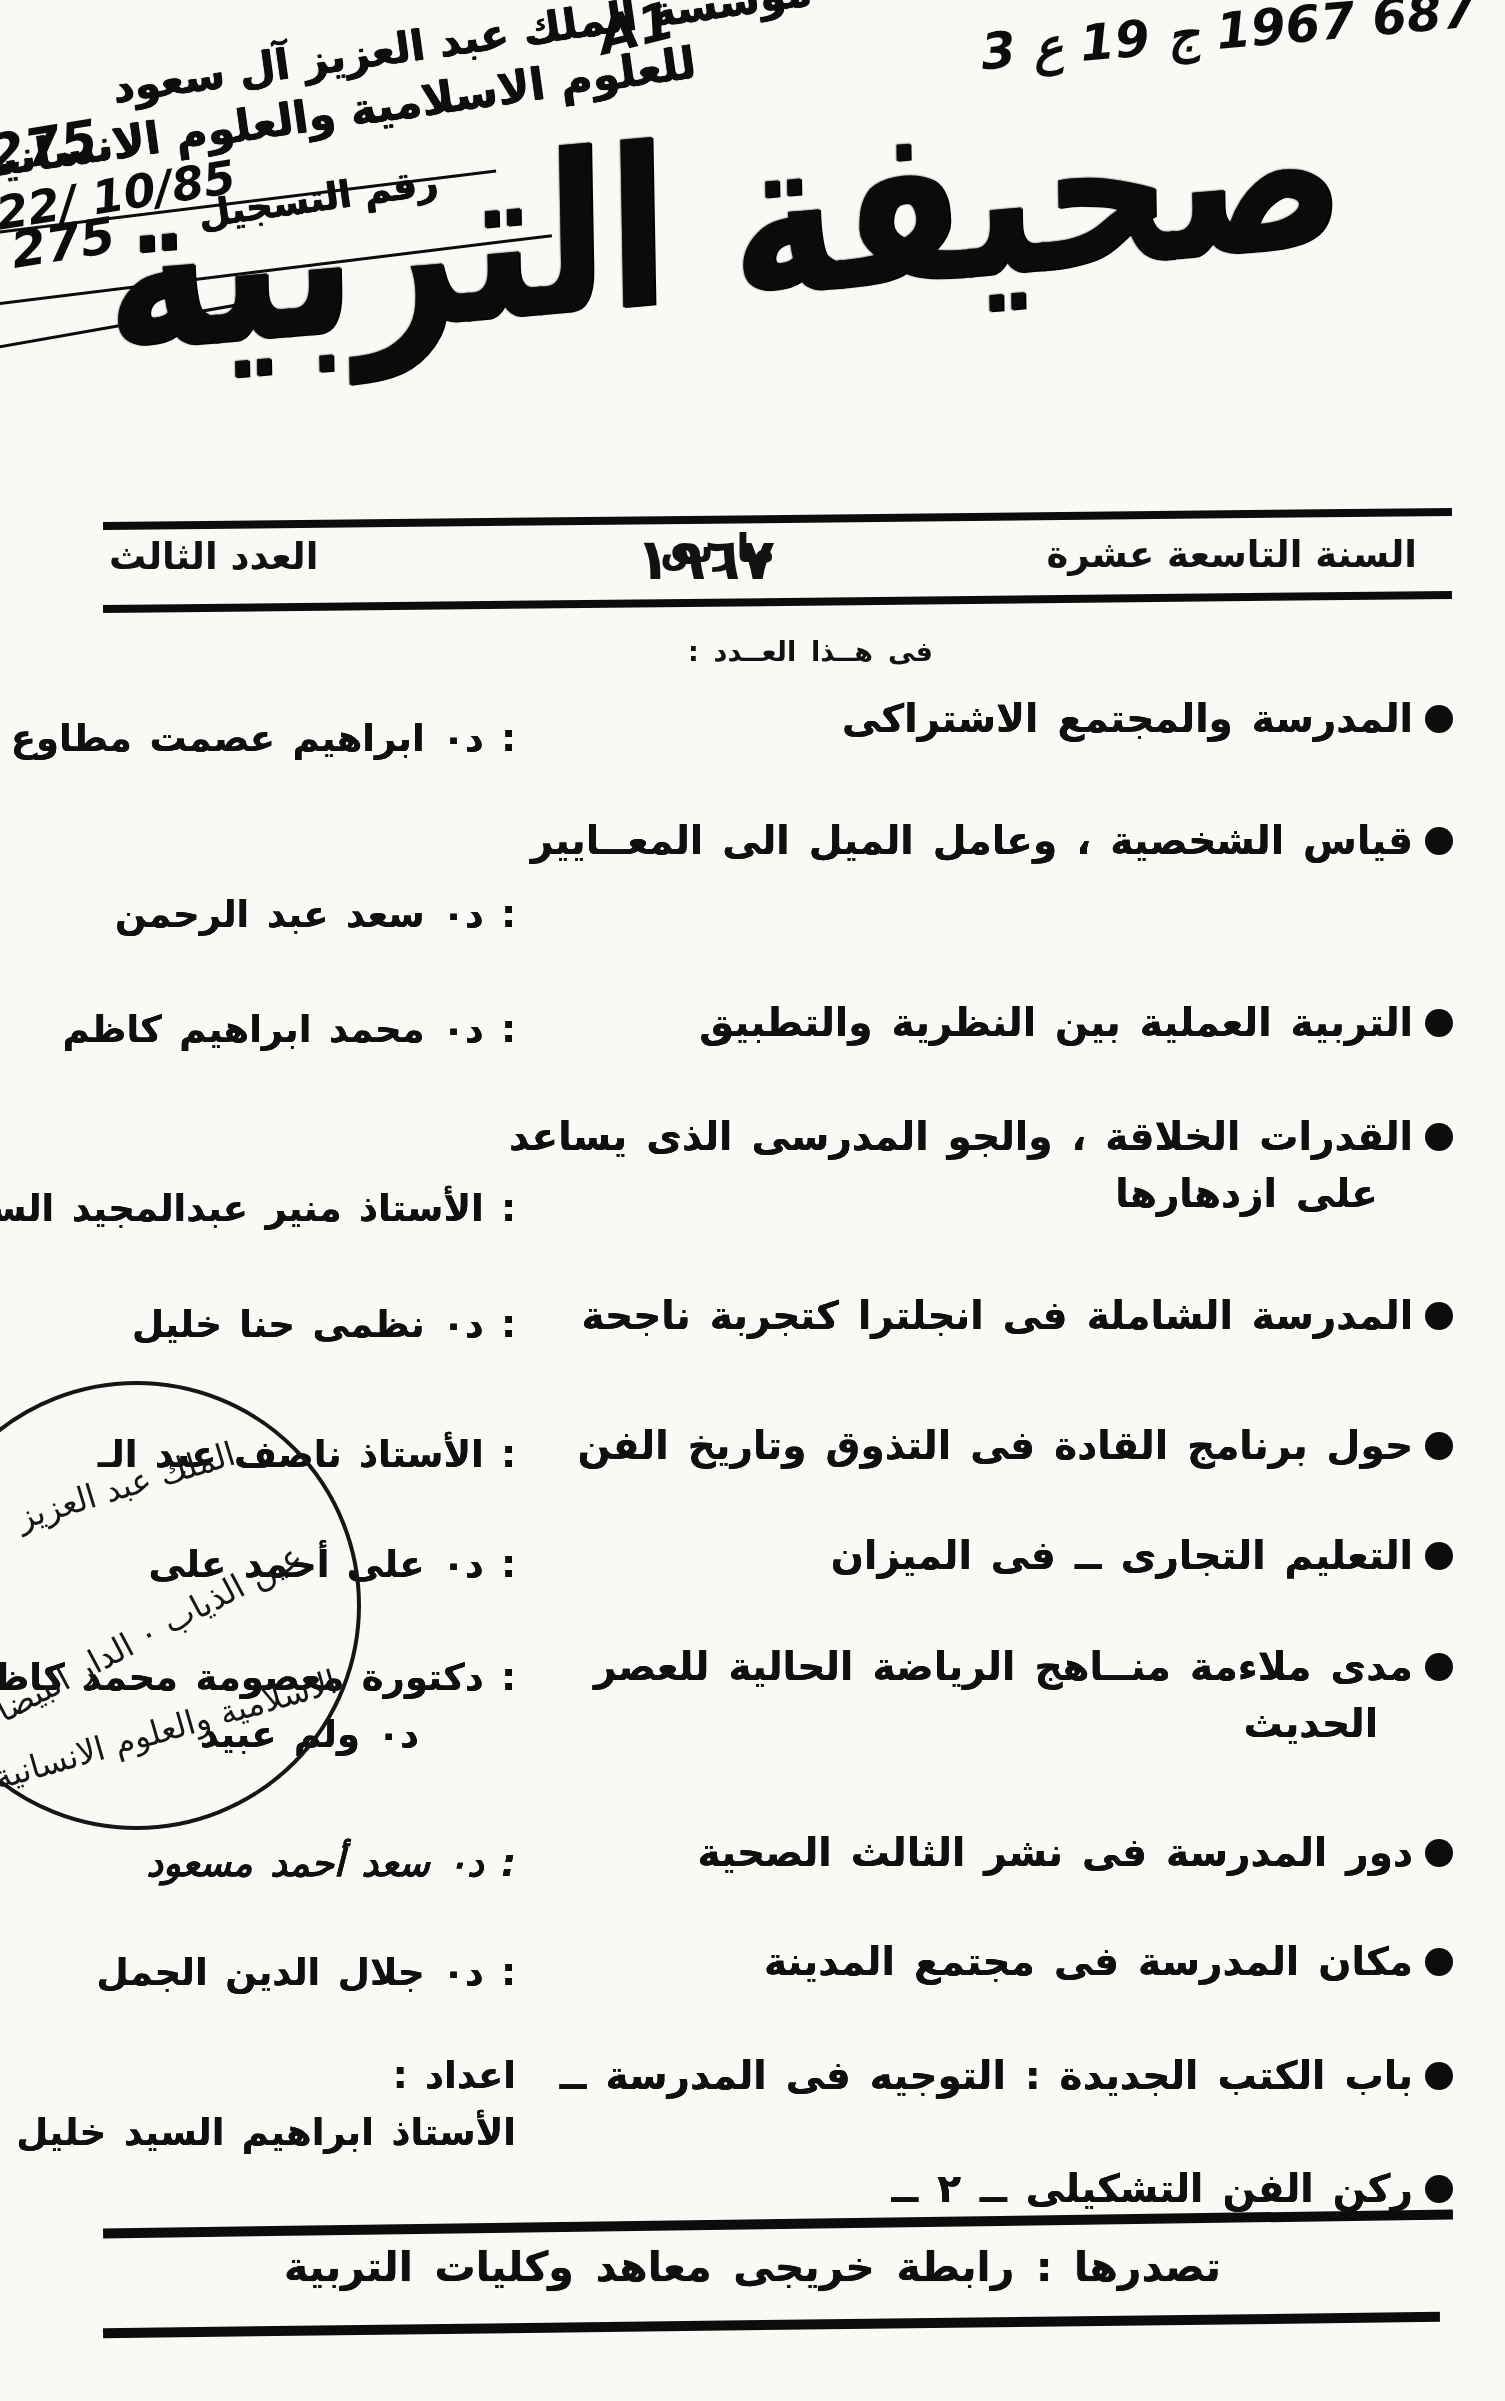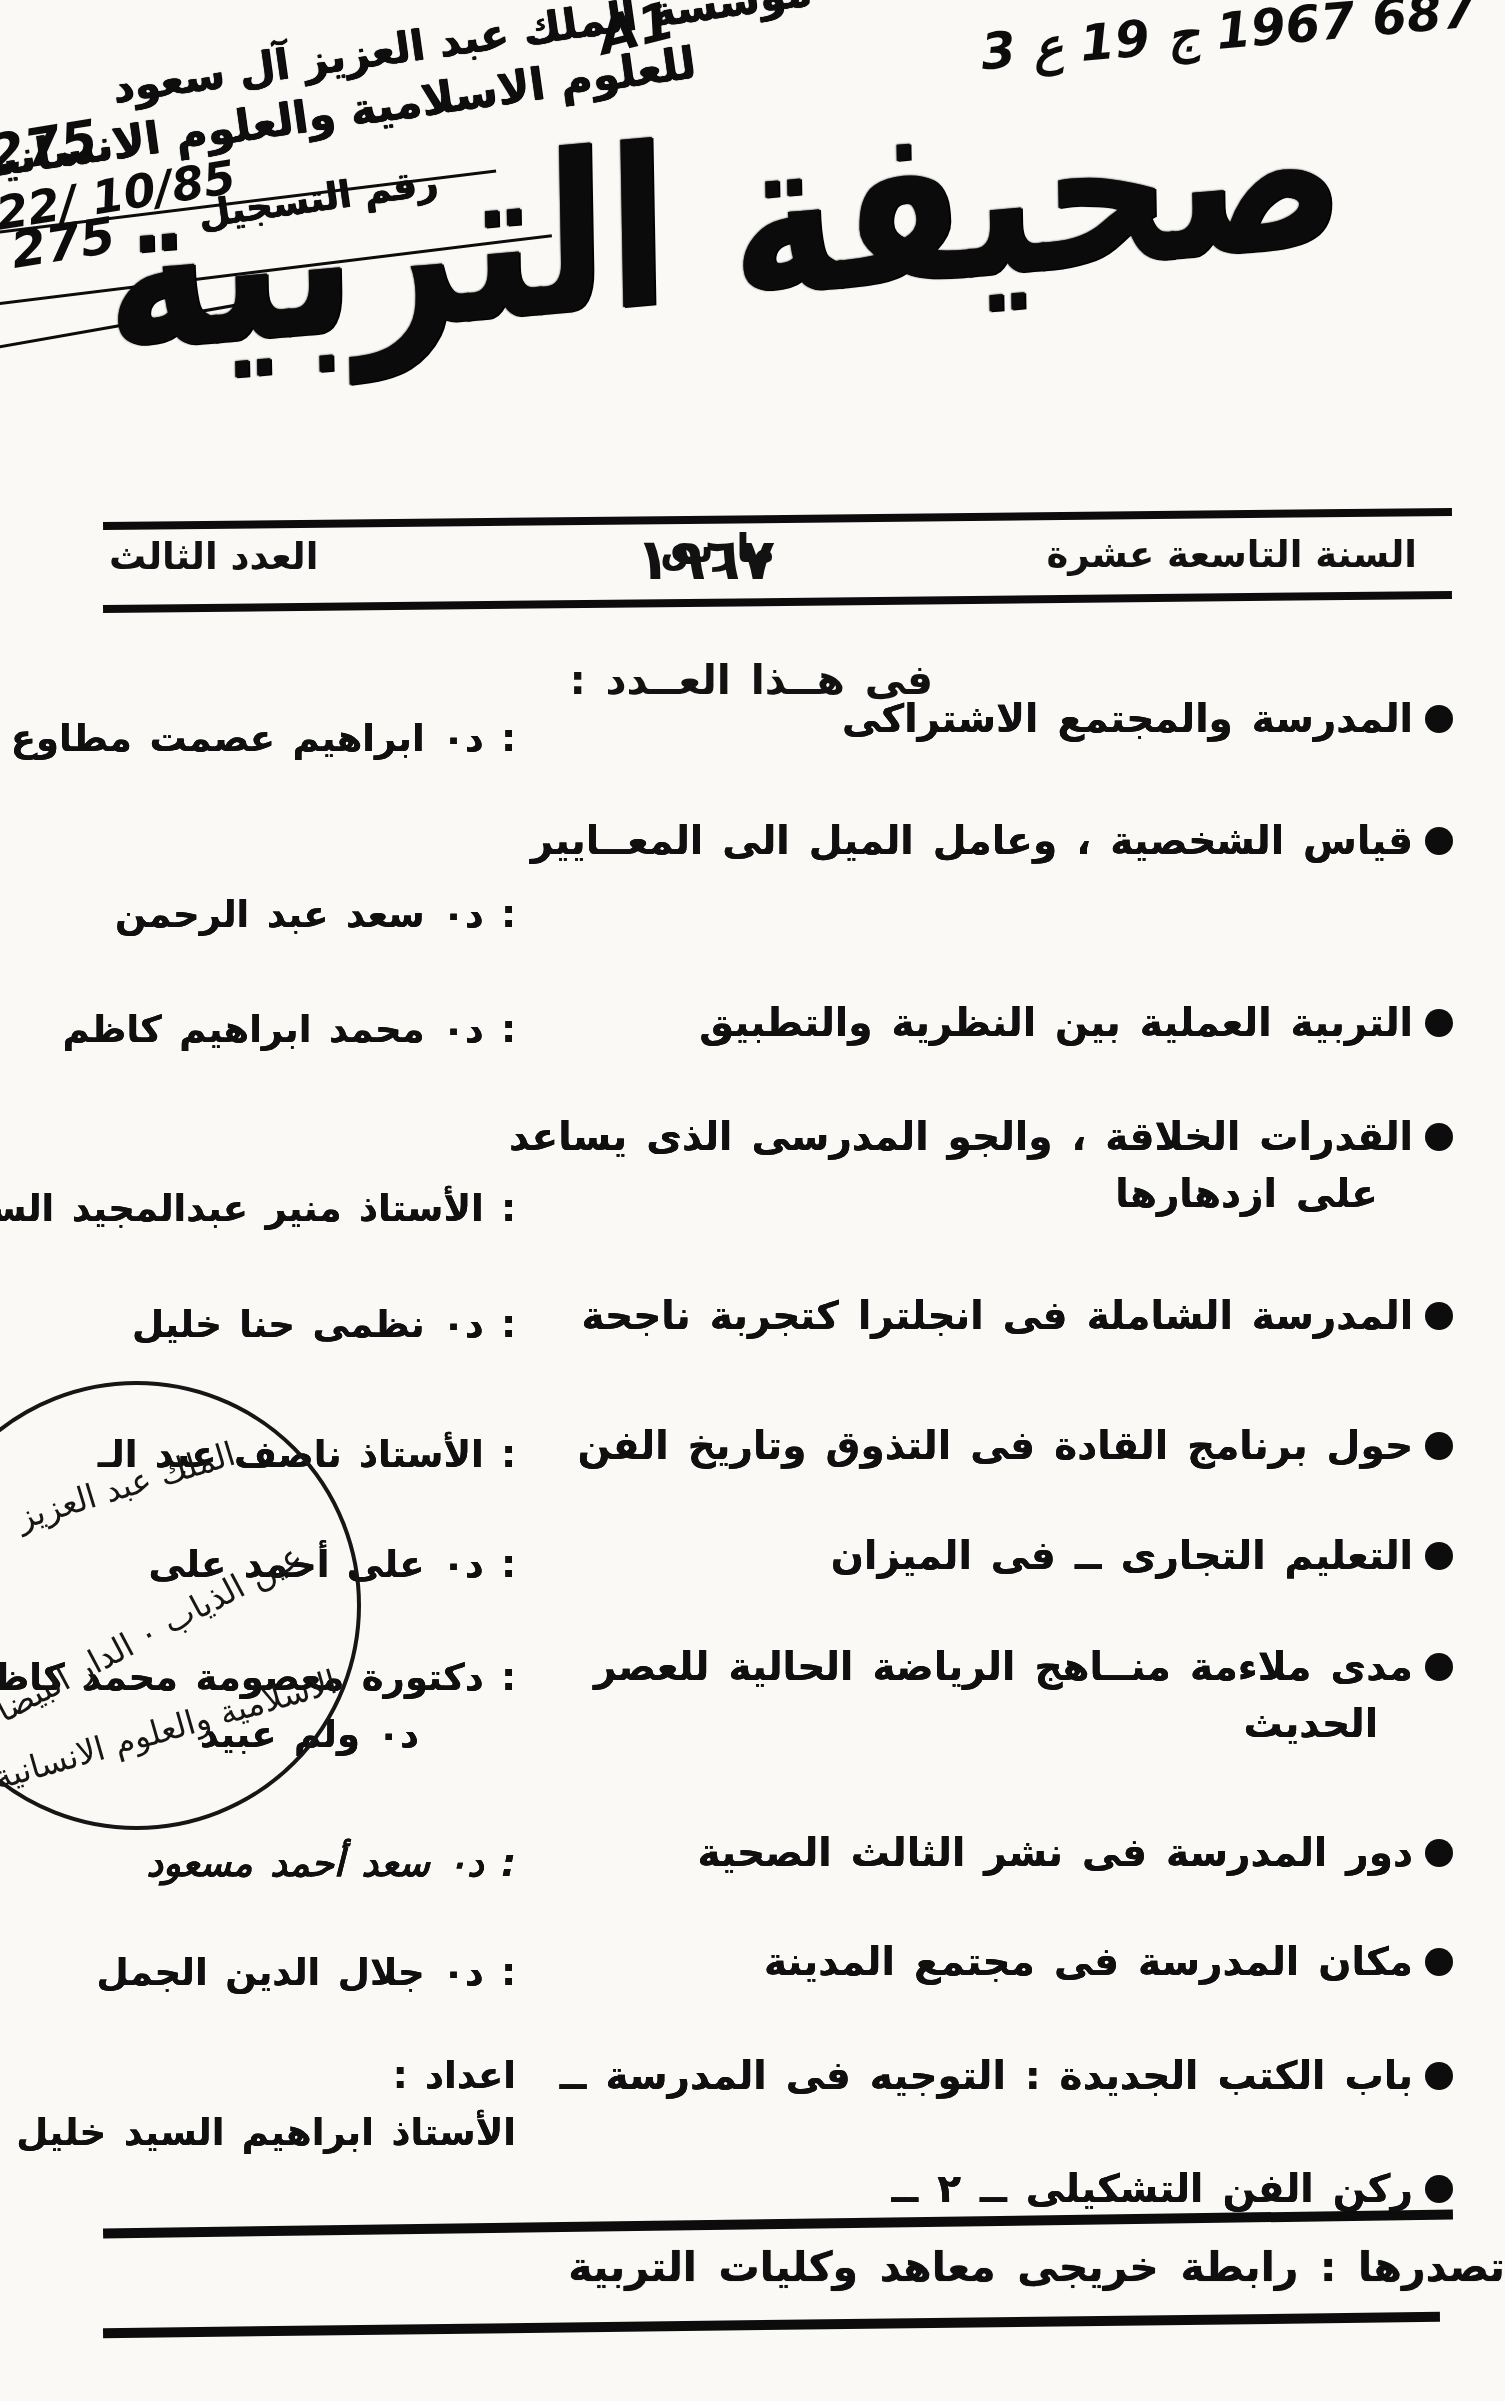--- a/index.html
+++ b/index.html
@@ -42,21 +42,21 @@
   .rule{position:absolute;background:#0c0c0c;}
   #rule-top{left:103px;right:53px;top:515px;height:8.3px;transform:rotate(-0.6deg);}
   #rule-bot{left:103px;right:53px;top:598px;height:8.3px;transform:rotate(-0.6deg);}
   #issue-bar span{position:absolute;font-weight:bold;white-space:nowrap;}
   #ib-year{right:88px;top:533px;font-size:37px;}
   #ib-date{left:572px;top:526px;width:406px;text-align:center;direction:rtl;font-size:39px;}
   #ib-date .big-year{font-size:57px;font-weight:bold;letter-spacing:3.7px;vertical-align:-5.5px;}
   #ib-issue{left:109px;top:535px;font-size:37px;}
 
   
-  #toc-heading{right:572px;top:656px;font-size:41px;font-weight:bold;white-space:nowrap;word-spacing:5.5px;}
+  #toc-heading{right:572px;top:636px;font-size:27px;font-weight:bold;white-space:nowrap;word-spacing:5.5px;}
   #toc-list{position:absolute;left:0;top:0;width:100%;height:100%;}
   .toc-row{position:absolute;left:0;width:100%;height:0;}
   .bullet{position:absolute;right:52px;top:14.8px;width:28px;height:28px;border-radius:50%;background:#0d0d0d;}
   .toc-title{position:absolute;right:92px;top:0;direction:rtl;text-align:right;
     font-size:39px;line-height:57px;font-weight:bold;white-space:nowrap;word-spacing:5.5px;
     color:#101010;text-shadow:0 0 0.6px #000;}
   .t-line + .t-line{margin-right:35px;}
   .toc-author{position:absolute;left:118px;top:0;width:398px;direction:rtl;text-align:right;
     font-size:37px;line-height:57px;font-weight:bold;white-space:nowrap;word-spacing:4.6px;
     color:#101010;text-shadow:0 0 0.6px #000;}
@@ -64,21 +64,21 @@
   
   #round-stamp{left:-88px;top:1381px;width:441px;height:441px;border:4.6px solid #161616;border-radius:50%;}
   #round-stamp .arc{position:absolute;white-space:nowrap;font-size:33px;color:#161616;direction:rtl;}
   #rs-top{left:97px;top:81px;transform:rotate(-17deg);font-size:37px;}
   #rs-mid{left:48px;top:232px;transform:rotate(-28deg);}
   #rs-bot{left:72px;top:325px;transform:rotate(-16deg);font-size:31px;}
 
   
   #f-rule-top{left:103px;right:52px;top:2219px;height:10px;transform:rotate(-0.8deg);}
   #f-rule-bot{left:103px;right:65px;top:2320px;height:10px;transform:rotate(-0.7deg);}
-  #footer-text{left:0;right:0;top:2243px;font-size:41px;font-weight:bold;
+  #footer-text{left:0;right:0;top:2243px;text-align:center;font-size:41px;font-weight:bold;
     word-spacing:7.4px;color:#0f0f0f;text-shadow:0 0 0.7px #000;}
 </style>
 </head>
 <body>
 
 <div class="stamp-line" id="stamp-l1">مؤسسة الملك عبد العزيز آل سعود</div>
 <div class="stamp-line" id="stamp-l2">للعلوم الاسلامية والعلوم الانسانية</div>
 <div class="stamp-line" id="stamp-l3">رقم التسجيل</div>
 
 <div class="hand" id="hw-note">687 1967 ج 19 ع 3</div>

